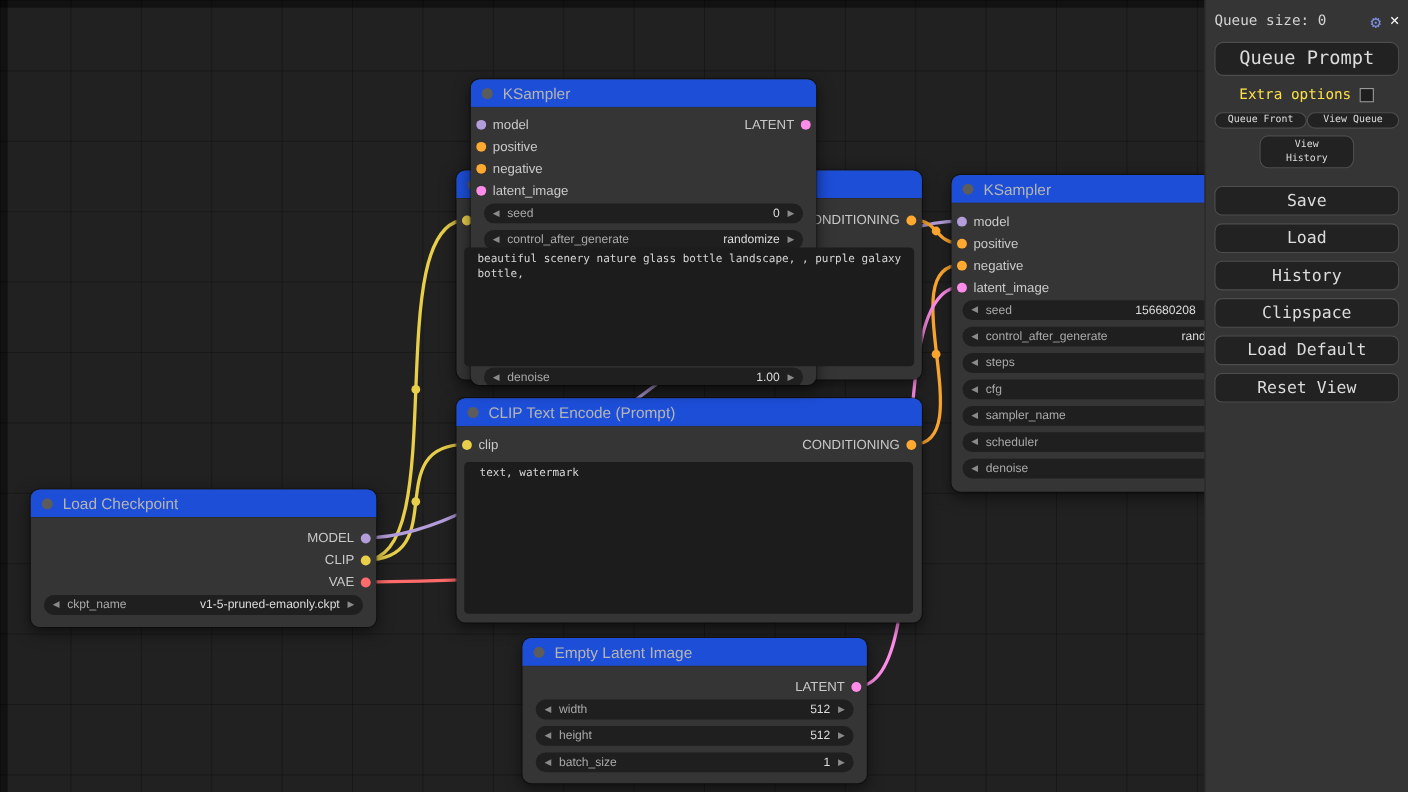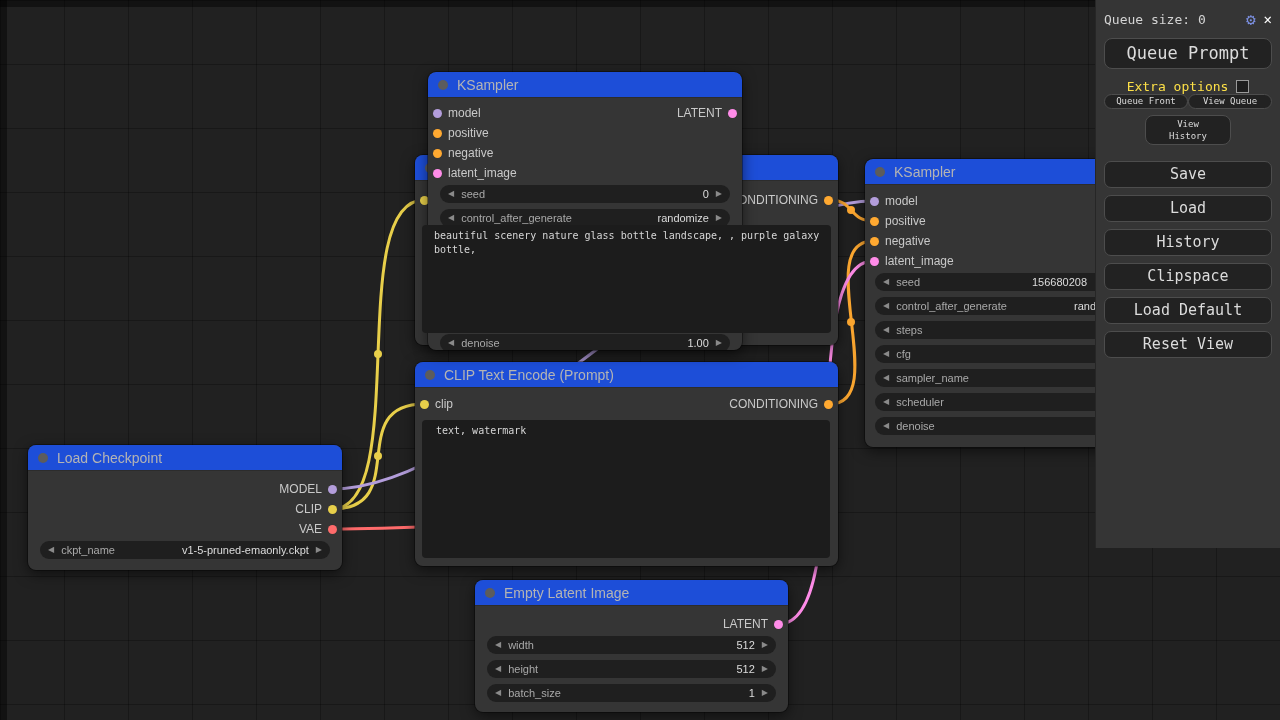--- a/index.html
+++ b/index.html
@@ -34,35 +34,35 @@
   .widget .lbl{margin-left:7px;}
   .widget .val{margin-left:auto;margin-right:7px;color:#dcdcdc;}
   .widget .val-fixed{position:absolute;top:3px;color:#dcdcdc;}
 
   .ta{position:absolute;background:#1c1c1c;border-radius:4px;
     font-family:"DejaVu Sans Mono",monospace;font-size:10px;line-height:1.4;color:#d6d6d6;
     padding:4px 6px;white-space:pre-wrap;overflow:hidden;box-sizing:border-box;}
   .ta-overlay{z-index:10;}
 
   
-  .sidebar{position:absolute;left:1095px;top:0;width:185px;height:548px;background:#353535;
+  .sidebar{position:absolute;left:1095px;top:0;width:185px;height:720px;background:#353535;
     border-left:1px solid #262626;z-index:50;box-sizing:border-box;padding:0 8px;
     font-family:"DejaVu Sans Mono",monospace;}
   .sb-top{display:flex;align-items:center;margin-top:10px;height:18px;gap:8px;}
   .sb-queue{font-size:13px;color:#d4d4d4;flex:1;}
   .glyph{cursor:pointer;}
   .sb-gear{font-size:16px;}
   .sb-close{font-size:14px;color:#ffffff;font-weight:bold;}
   .btn{display:block;width:100%;background:#222;border:1px solid #4d4d4d;border-radius:8px;
     color:#dcdcdc;text-align:center;box-sizing:border-box;font-family:inherit;}
   .btn-queue{margin-top:10px;height:31px;font-size:17px;line-height:29px;}
   .sb-extra{margin-top:10px;height:15px;display:flex;justify-content:center;align-items:center;
     gap:8px;font-size:13px;color:#fde047;}
   .checkbox{width:11px;height:11px;border:1px solid #9a9a9a;background:#1e1e1e;display:inline-block;}
-  .sb-smallrow{display:flex;gap:0;}
+  .sb-smallrow{margin-top:8px;display:flex;gap:0;}
   .btn-small{height:15px;font-size:9px;line-height:13px;border-radius:8px;flex:1;}
   .btn-history{margin:6px auto 0;width:86px;height:30px;font-size:9px;padding-top:2px;border-radius:8px;}
   .btn-history span{display:inline-block;width:52px;line-height:1.35;}
   .sb-actions{margin-top:16px;}
   .btn-action{height:27px;font-size:15px;line-height:25px;margin-bottom:7px;border-radius:7px;}
 </style>
 </head>
 <body>
 
 <div class="canvas">

